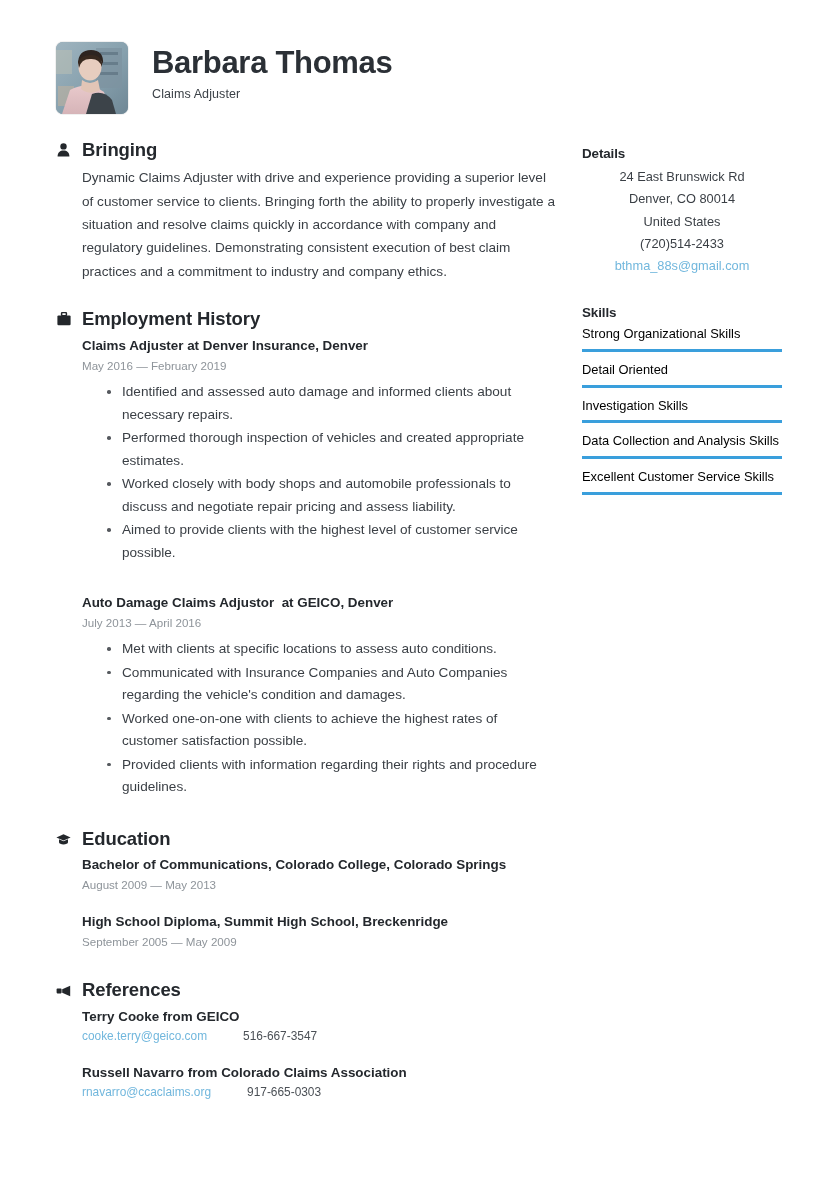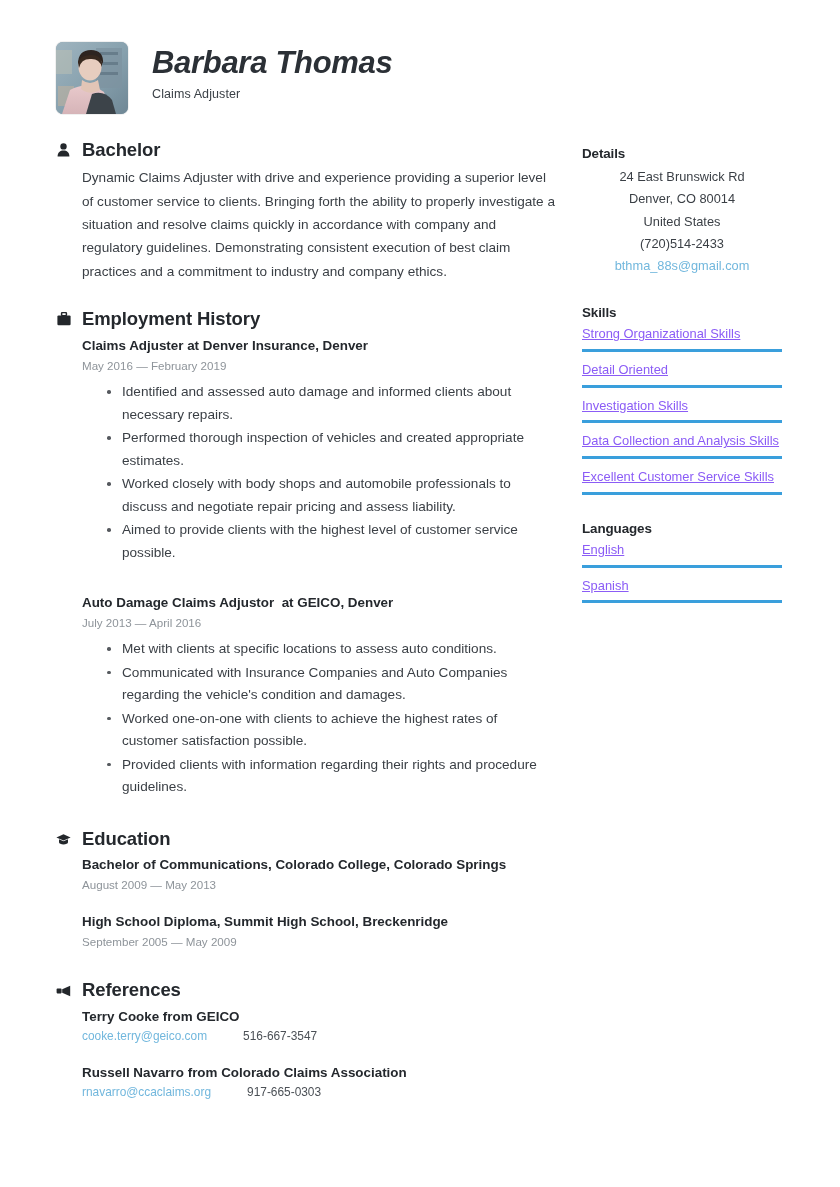--- a/index.html
+++ b/index.html
@@ -52,21 +52,20 @@
     margin-left: 24px;
     padding-top: 4px;
   }
   .name {
     font-size: 31px;
     font-weight: bold;
     letter-spacing: -0.3px;
     color: #2b3036;
     line-height: 1.1;
     margin: 0;
-    font-style: italic;
   }
   .job-title {
     font-size: 12.5px;
     color: #3b4147;
     margin-top: 7px;
     letter-spacing: 0.1px;
   }
 
   
   .left-col {
@@ -192,22 +191,21 @@
 
   .bar-item {
     padding-bottom: 5px;
     border-bottom: 3px solid #3a9fdc;
     margin-bottom: 9px;
   }
   .bar-item:last-child { margin-bottom: 0; }
   .bar-item-label {
     font-size: 12.9px;
     line-height: 1.45;
-    color: #8b5cf6;
-    text-decoration: underline;
+    color: #000000;
   }
 </style>
 </head>
 <body>
 
 <div class="page">
 
   <div class="header">
     <div class="avatar">
       <svg viewBox="0 0 72 72" preserveAspectRatio="xMidYMid slice">
@@ -246,21 +244,21 @@
   <div class="left-col">
 
     <div class="section">
       <div class="section-head">
         <span class="section-icon">
           <svg width="13" height="14" viewBox="0 0 13 14">
               <circle cx="6.5" cy="3.4" r="3.2" fill="currentColor"></circle>
               <path d="M0.6 13.4 C0.6 9.6 3.2 7.6 6.5 7.6 C9.8 7.6 12.4 9.6 12.4 13.4 Z" fill="currentColor"></path>
             </svg>
         </span>
-        <span class="section-title">Bachelor</span>
+        <span class="section-title">Bringing</span>
       </div>
       <div class="section-body">
         <p class="para">Dynamic Claims Adjuster with drive and experience providing a superior level of customer service to clients. Bringing forth the ability to properly investigate a situation and resolve claims quickly in accordance with company and regulatory guidelines. Demonstrating consistent execution of best claim practices and a commitment to industry and company ethics.</p>
       </div>
     </div>
 
     <div class="section" style="margin-top:26px;">
       <div class="section-head">
         <span class="section-icon">
           <svg width="14" height="14" viewBox="0 0 14 14">
@@ -372,25 +370,16 @@
         <div class="bar-item-label">Investigation Skills</div>
       </div>
       <div class="bar-item">
         <div class="bar-item-label">Data Collection and Analysis Skills</div>
       </div>
       <div class="bar-item">
         <div class="bar-item-label">Excellent Customer Service Skills</div>
       </div>
     </div>
 
-    <div class="side-block" style="margin-top:26px;">
-      <div class="side-title">Languages</div>
-      <div class="bar-item">
-        <div class="bar-item-label">English</div>
-      </div>
-      <div class="bar-item">
-        <div class="bar-item-label">Spanish</div>
-      </div>
-    </div>
 
   </div>
 
 </div>
 
 </body></html>

